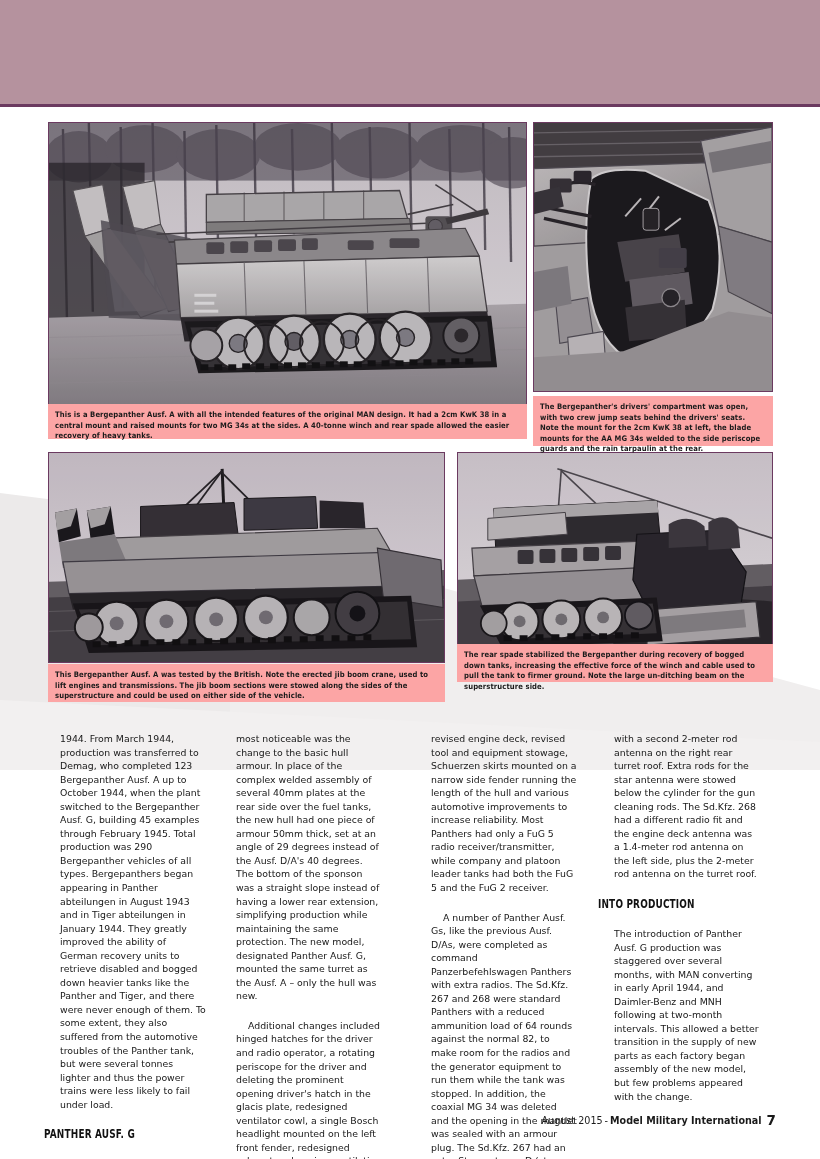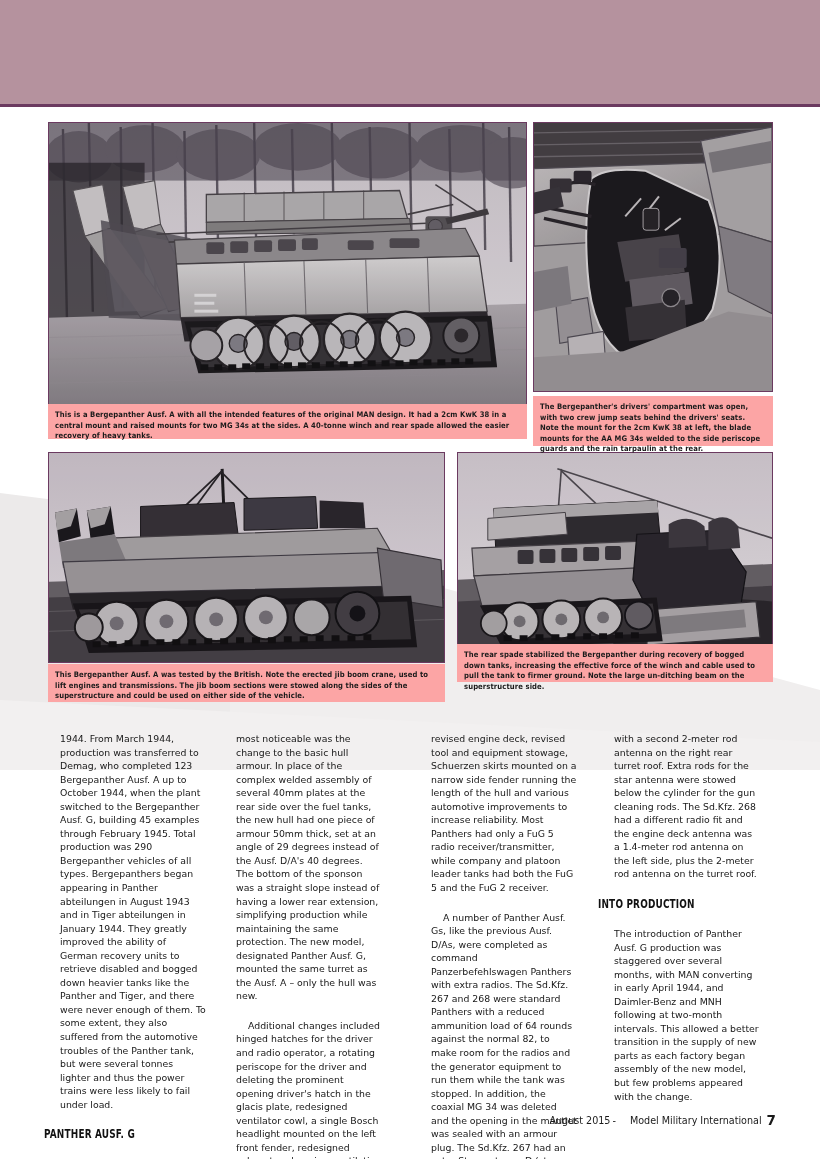--- a/index.html
+++ b/index.html
@@ -80,21 +80,21 @@
     transform:scaleX(0.87);
     transform-origin:left center;
   }
   .arrow{color:#8e3f74;font-size:11px;line-height:11px;padding-left:4px;}
 
   
   .footer{
     position:absolute;right:44px;top:1112px;z-index:7;
     font-size:9.6px;color:#1a1a1a;white-space:nowrap;
   }
-  .footer .mag{font-weight:normal;margin-left:12px;}
+  .footer .mag{font-weight:bold;}
   .footer .pg{font-weight:bold;font-size:13.5px;padding-left:5px;vertical-align:-1px;}
   .footer .dash{padding:0 2px;}
 </style>
 </head>
 <body>
 
 <div class="page">
 
   <div class="wash wash-a"></div>
   <div class="wash wash-b"></div>

